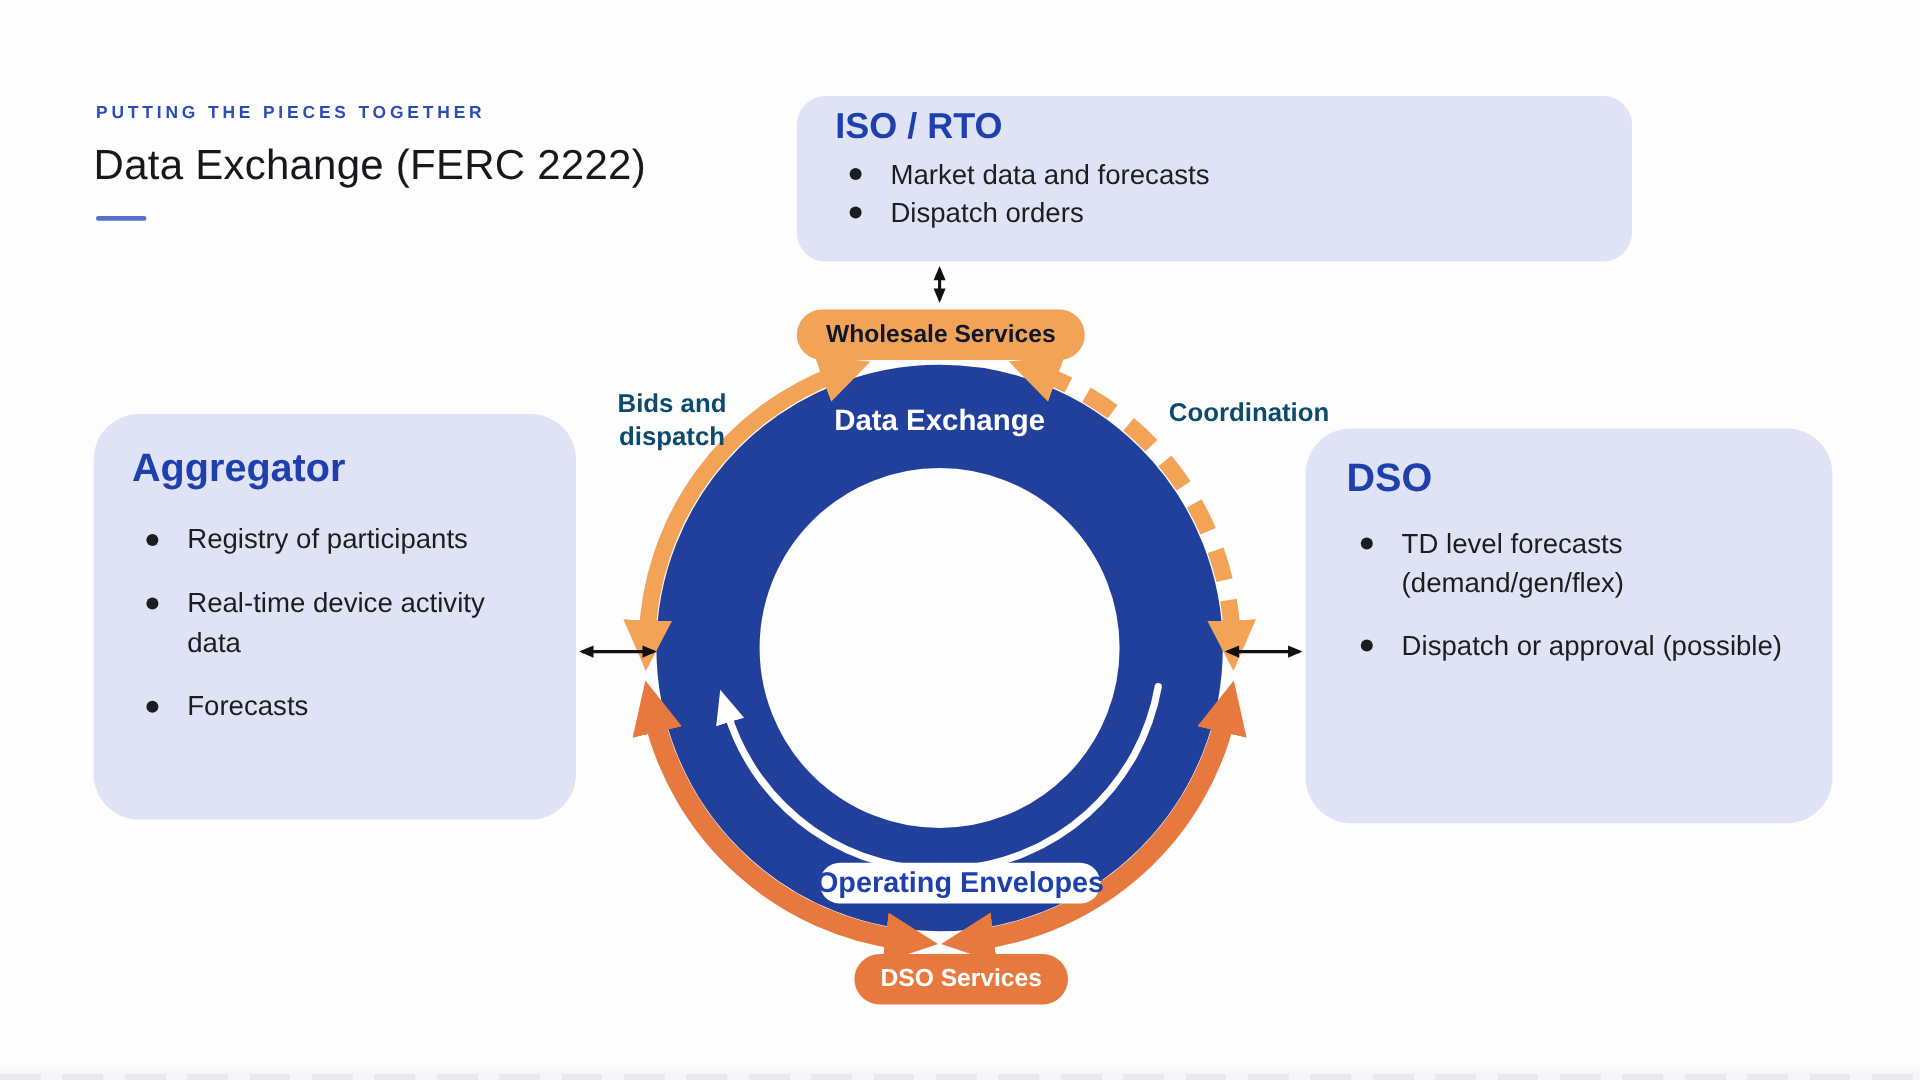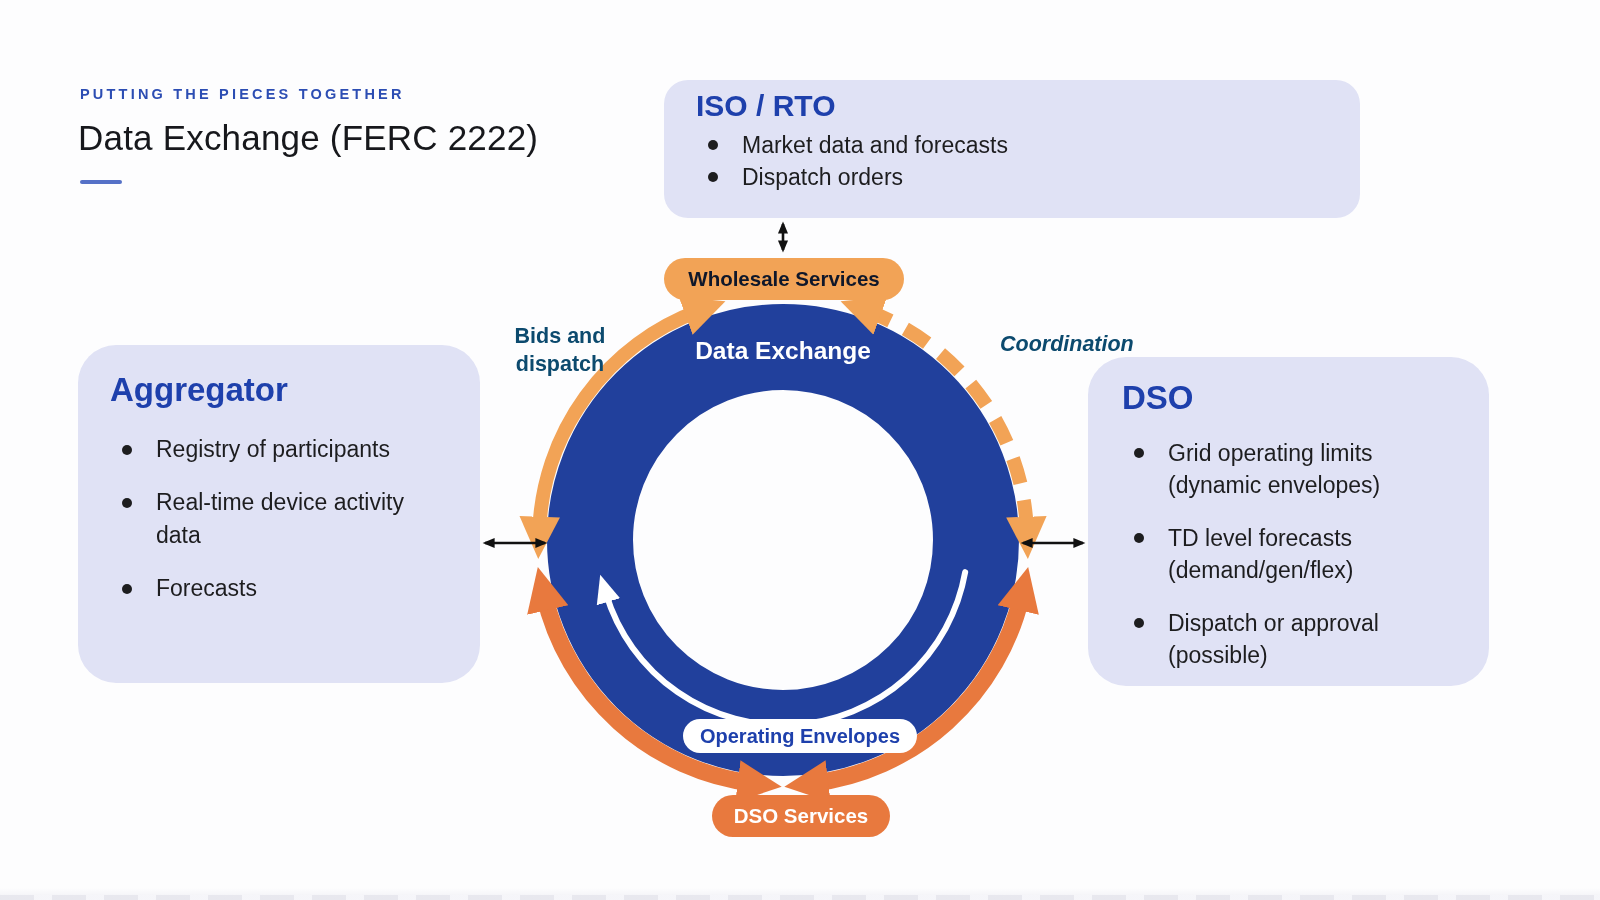--- a/index.html
+++ b/index.html
@@ -59,54 +59,54 @@
   #agg-card {
     left:78px; top:345px; width:402px; height:338px;
     border-radius:38px; padding:26px 26px 0 32px;
   }
   #agg-card h2 { font-size:33px; margin-bottom:24px; }
   #agg-card ul { padding-left:12px; }
   #agg-card li { font-size:23px; line-height:33px; margin-bottom:20px; }
   #agg-card li::before { top:12px; }
 
   #dso-card {
-    left:1088px; top:357px; width:401px; height:329px;
+    left:1088px; top:357px; width:439px; height:329px;
     border-radius:38px; padding:22px 24px 0 34px;
   }
   #dso-card h2 { font-size:33px; margin-bottom:20px; }
   #dso-card ul { padding-left:12px; }
   #dso-card li { font-size:23px; line-height:32px; margin-bottom:21px; }
   #dso-card li::before { top:11px; }
 
   
   .pill {
     position:absolute; display:flex; align-items:center; justify-content:center;
     font-weight:600; border-radius:999px; white-space:nowrap;
   }
   #pill-wholesale {
     left:664px; top:258px; width:240px; height:42px;
     background:#f2a356; color:#0f172a; font-size:20.5px;
   }
   #pill-operating {
     left:683px; top:719px; width:234px; height:34px;
-    background:#ffffff; color:#1e40ac; font-size:20px;
+    background:#ffffff; color:#1e40ac; font-size:24px;
   }
   #pill-dso {
     left:712px; top:795px; width:178px; height:42px;
     background:#e8793e; color:#ffffff; font-size:20.5px;
   }
   #center-label {
     left:658px; top:337px; width:250px; text-align:center;
     color:#ffffff; font-size:24.5px; font-weight:600;
   }
   .flow-label {
     position:absolute; color:#0c4a6e; font-size:21.5px; font-weight:600;
   }
   #label-bids { left:502px; top:322px; width:116px; text-align:center; line-height:28px; }
-  #label-coord { left:1000px; top:332px;font-style:italic; }
+  #label-coord { left:974px; top:332px; }
 
   
   .bottom-strip {
     position:absolute; left:0; right:0; bottom:0; height:12px;
     background:linear-gradient(180deg, rgba(244,244,248,0) 0%, #f3f3f7 75%);
   }
   .bottom-strip::after {
     content:""; position:absolute; left:0; right:0; bottom:0; height:5px;
     background:repeating-linear-gradient(90deg, #e6e6ed 0 34px, #f6f6fa 34px 52px);
     opacity:.85;
@@ -132,21 +132,20 @@
   <ul>
     <li>Registry of participants</li>
     <li>Real-time device activity data</li>
     <li>Forecasts</li>
   </ul>
 </div>
 
 <div class="card" id="dso-card">
   <h2>DSO</h2>
   <ul>
-    <li>Grid operating limits (dynamic envelopes)</li>
     <li>TD level forecasts (demand/gen/flex)</li>
     <li>Dispatch or approval (possible)</li>
   </ul>
 </div>
 
 <svg width="700" height="700" viewBox="0 0 700 700" style="position:absolute; left:433px; top:188px;">
   <defs>
     <marker id="ah-light-e" viewBox="0 0 10 10" refX="3.2" refY="5" markerWidth="46" markerHeight="46" markerUnits="userSpaceOnUse" orient="auto">
       <path d="M0 0.6 L9.2 5 L0 9.4 Z" fill="#F2A356"></path>
     </marker>

